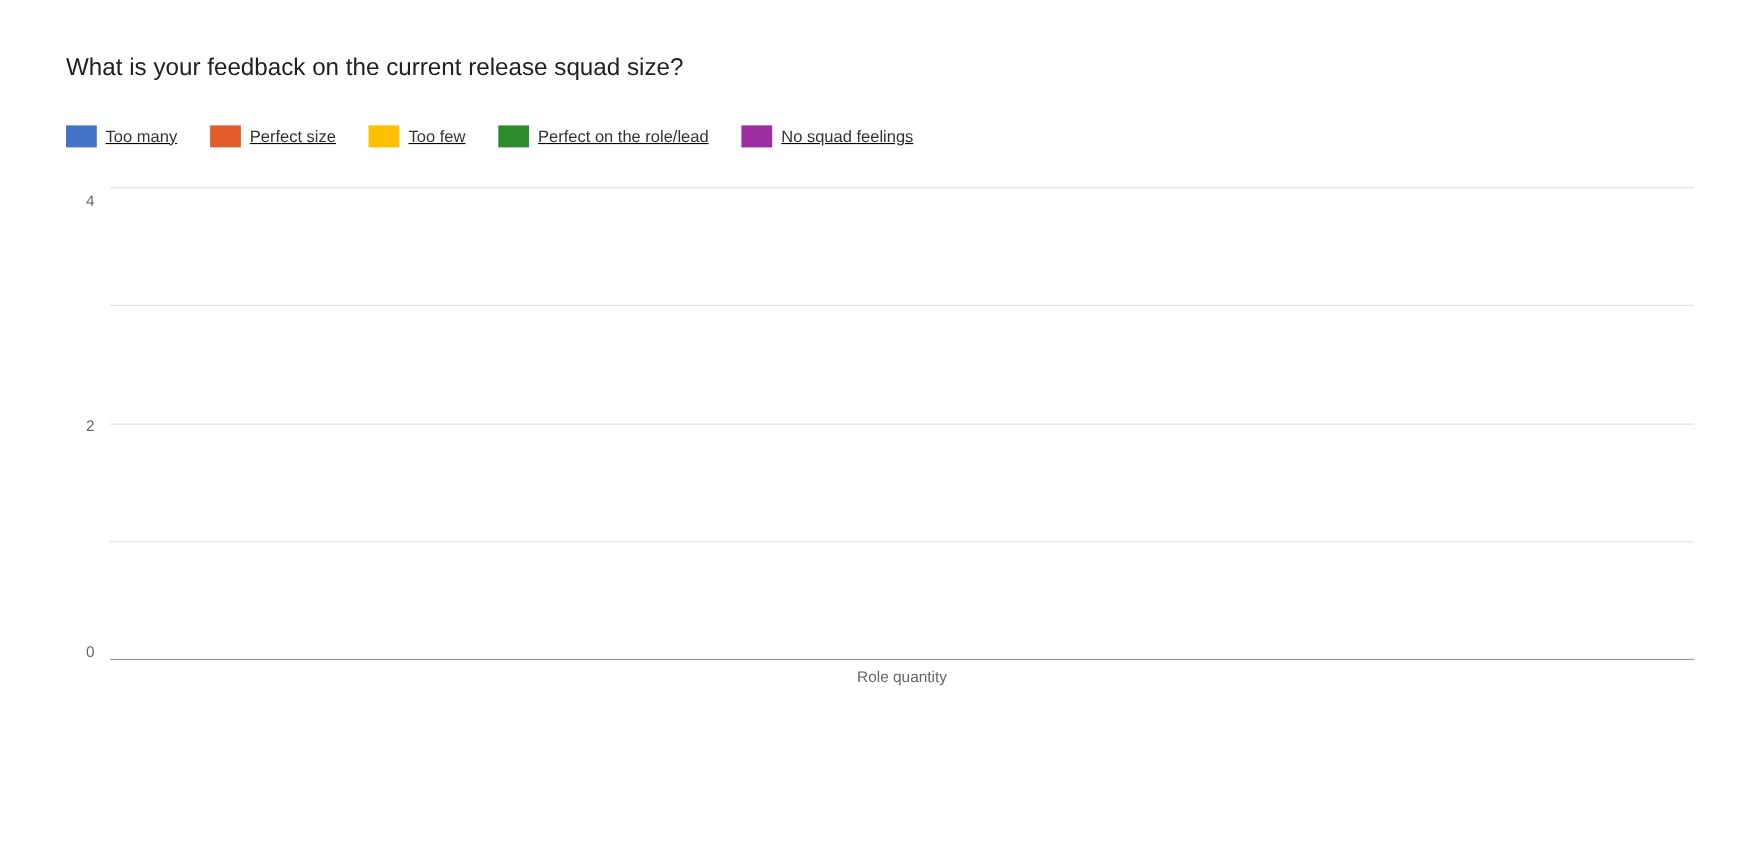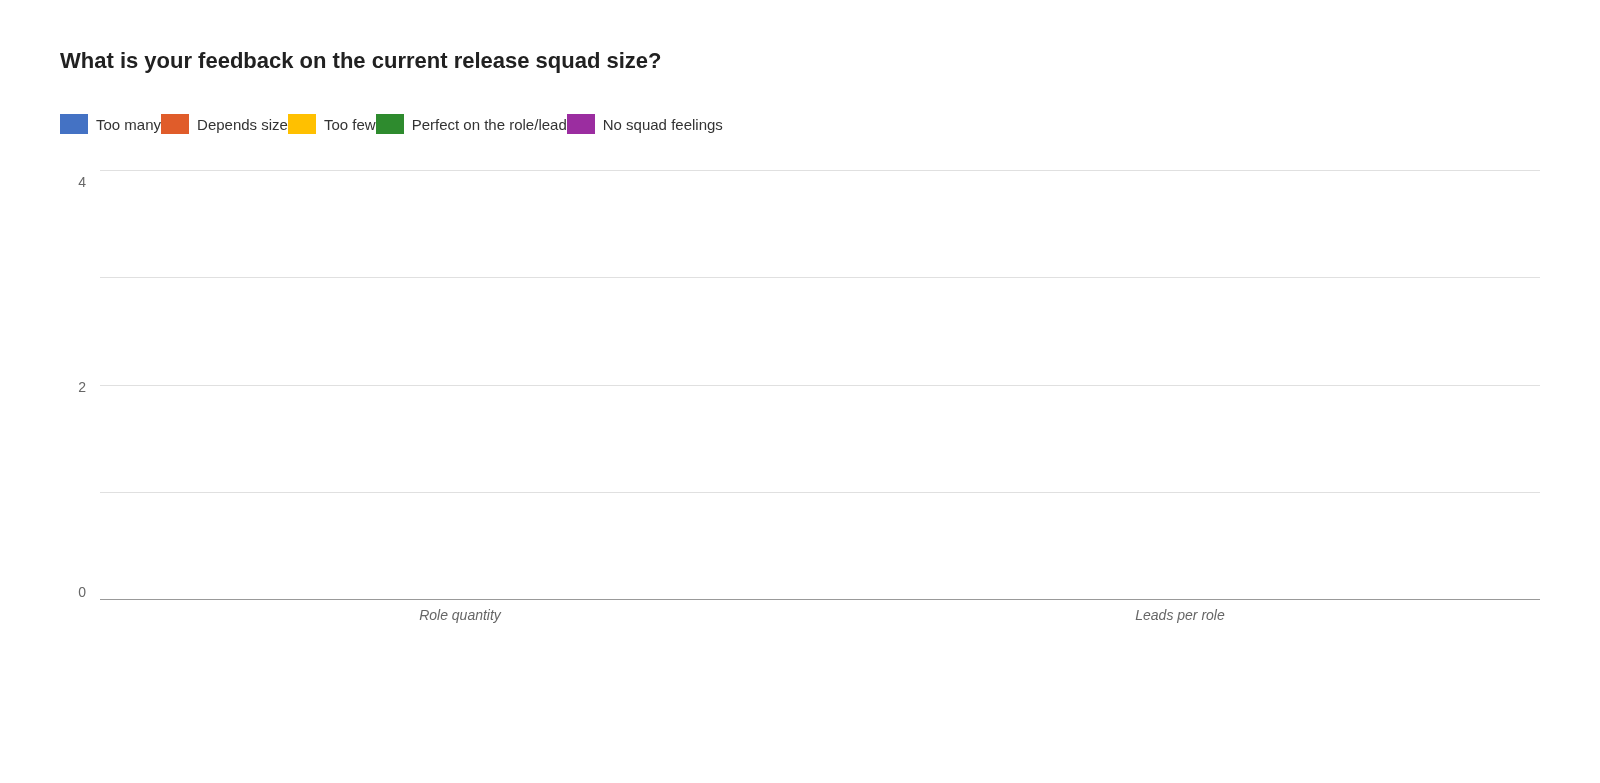--- a/index.html
+++ b/index.html
@@ -10,29 +10,31 @@
       height: 783px;
       overflow: hidden;
     }
     .chart-container {
       padding: 48px 60px 40px 60px;
       width: 1600px;
       height: 783px;
     }
     .chart-title {
       font-size: 22px;
-      font-weight: 700;
+      font-weight: 400;
       color: #212121;
       margin-bottom: 40px;
     }
     .legend {
       display: flex;
       align-items: center;
+      gap: 30px;
       margin-bottom: 36px;
       flex-wrap: wrap;
+      text-decoration: underline;
     }
     .legend-item {
       display: flex;
       align-items: center;
       gap: 8px;
     }
     .legend-color {
       width: 28px;
       height: 20px;
       display: inline-block;
@@ -107,21 +109,20 @@
     }
     .x-axis-labels {
       position: absolute;
       bottom: 0;
       left: 0;
       right: 0;
       display: flex;
       justify-content: space-around;
       height: 30px;
       align-items: center;
-      font-style: italic;
     }
     .x-label {
       font-size: 14px;
       color: #666;
       text-align: center;
       flex: 1;
     }
     .baseline {
       position: absolute;
       bottom: 30px;
@@ -136,21 +137,21 @@
 <div class="chart-container">
   <div class="chart-title">What is your feedback on the current release squad size?</div>
 
   <div class="legend" id="legend-container">
       <div class="legend-item">
     <span class="legend-color" style="background:#4472C4"></span>
     <span class="legend-label">Too many</span>
   </div>
       <div class="legend-item">
     <span class="legend-color" style="background:#E05C2A"></span>
-    <span class="legend-label">Depends size</span>
+    <span class="legend-label">Perfect size</span>
   </div>
       <div class="legend-item">
     <span class="legend-color" style="background:#FFC000"></span>
     <span class="legend-label">Too few</span>
   </div>
       <div class="legend-item">
     <span class="legend-color" style="background:#2E8B2E"></span>
     <span class="legend-label">Perfect on the role/lead</span>
   </div>
       <div class="legend-item">
@@ -184,17 +185,16 @@
           <div class="group">
             <div class="bar" style="height: 25%; background-color: rgb(68, 114, 196); width: 60px;"></div>
             <div class="bar" style="height: 75%; background-color: rgb(224, 92, 42); width: 60px;"></div>
             <div class="bar" style="height: 75%; background-color: rgb(46, 139, 46); width: 60px;"></div>
             <div class="bar" style="height: 50%; background-color: rgb(155, 45, 160); width: 60px;"></div>
           </div>
         </div>
       <div class="baseline"></div>
       <div class="x-axis-labels" id="x-axis-container">
           <span class="x-label">Role quantity</span>
-          <span class="x-label">Leads per role</span>
         </div>
     </div>
   </div>
 </div>
 
 </body></html>

